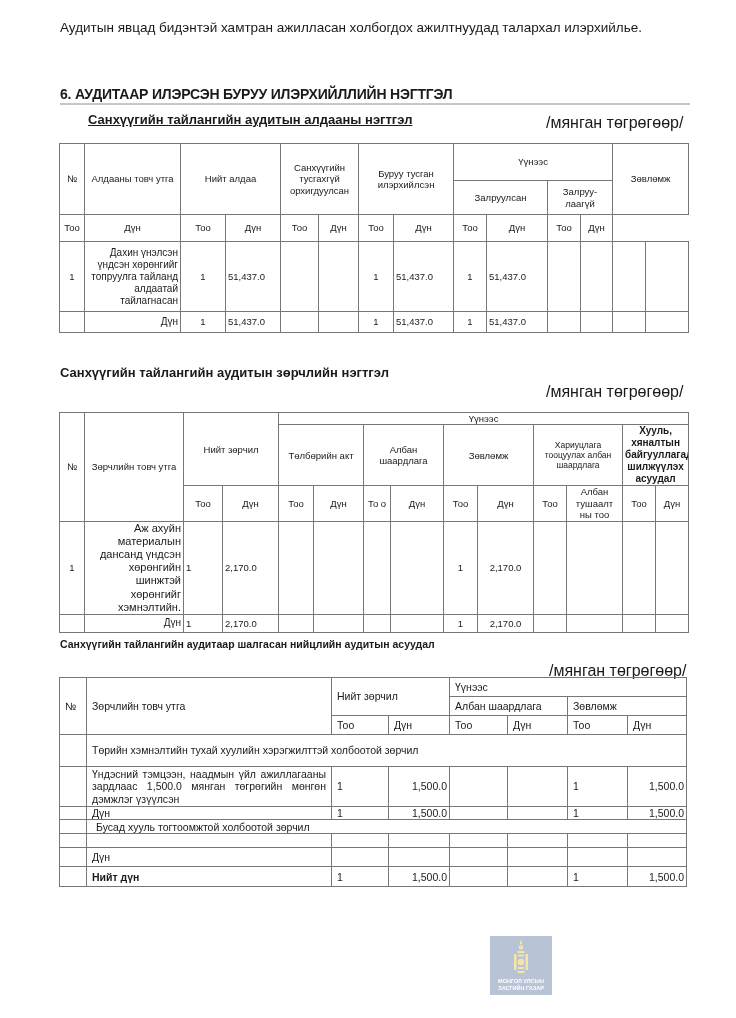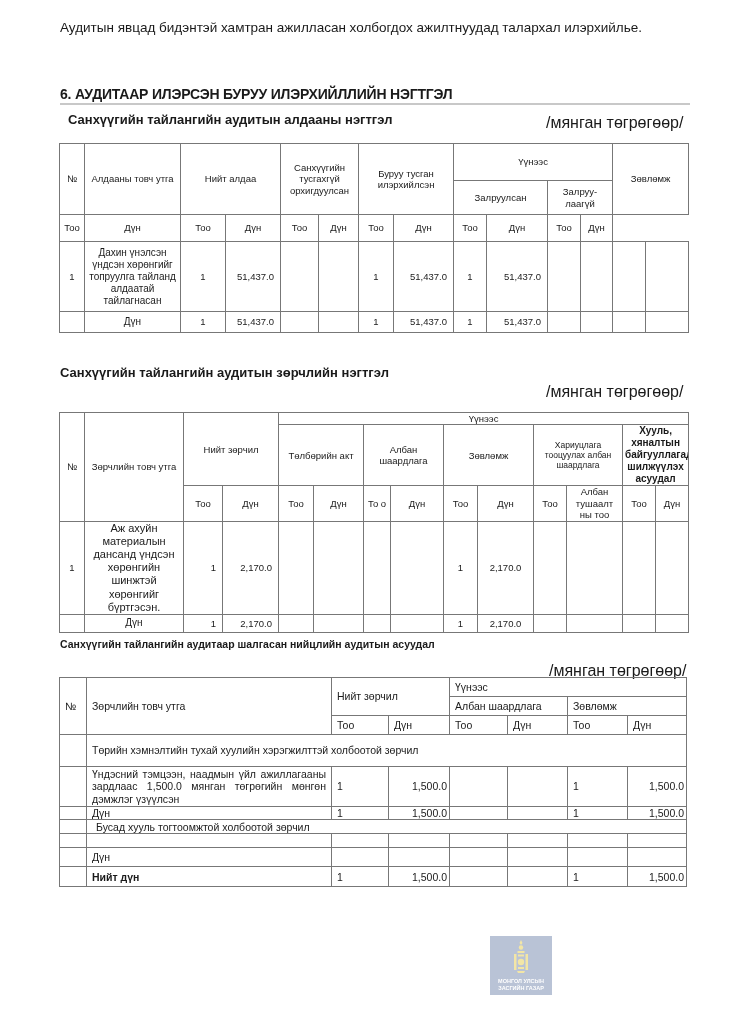--- a/index.html
+++ b/index.html
@@ -8,40 +8,40 @@
   .abs { position:absolute; }
   .intro { left:60px; top:20px; font-size:13.5px; }
   .section-title { left:60px; top:86px; font-size:14px; font-weight:bold; letter-spacing:-0.2px; }
   .section-rule { left:60px; top:103px; width:630px; height:2px; background:#c8c8c8; }
   .sub-title { font-size:13px; font-weight:bold; }
   .unit { font-size:16px; }
   table { position:absolute; border-collapse:collapse; table-layout:fixed;
           font-family:"Liberation Sans", sans-serif; color:#1a1a1a; }
   td { border:1px solid #777; padding:0 2px; overflow:hidden; }
   .t1 td, .t2 td { font-size:9.5px; text-align:center; vertical-align:middle; line-height:1.2; }
-  .t1 td.desc, .t2 td.desc { text-align:center; font-size:10px; }
-  .t1 td.num, .t2 td.num { text-align:right; padding-right:6px; }
+  .t1 td.desc, .t2 td.desc { text-align:right; font-size:10px; }
+  .t1 td.num, .t2 td.num { text-align:left; padding-right:6px; }
   .t2 td.desc.big { font-size:11px; }
   .t3 td { font-size:10.5px; vertical-align:middle; line-height:1.15; }
   .t3 td.c { text-align:left; padding-left:5px; }
   .t3 td.r { text-align:right; }
   .t3 td.just { text-align:justify; text-align-last:left; padding-left:5px; padding-right:5px; }
   .logo { left:490px; top:936px; width:62px; height:59px; background:#b9c3d6; }
   .logo-text { position:absolute; left:0; width:62px; text-align:center; font-size:5.5px;
                font-weight:bold; color:#ffffff; line-height:7px; }
 </style>
 </head>
 <body>
 
 <div class="abs intro">Аудитын явцад бидэнтэй хамтран ажилласан холбогдох ажилтнуудад талархал илэрхийлье.</div>
 
 <div class="abs section-title">6. АУДИТААР ИЛЭРСЭН БУРУУ ИЛЭРХИЙЛЛИЙН НЭГТГЭЛ</div>
 <div class="abs section-rule"></div>
 
-<div class="abs sub-title" style="left:68px; top:112px;">Санхүүгийн тайлангийн аудитын алдааны нэгтгэл</div>
+<div class="abs sub-title" style="left:88px; top:112px;text-decoration:underline;">Санхүүгийн тайлангийн аудитын алдааны нэгтгэл</div>
 <div class="abs unit" style="left:546px; top:114px;">/мянган төгрөгөөр/</div>
 
 <table class="t1" style="left:59px; top:143px; width:629px;">
   <colgroup>
     <col style="width:25px">
       <col style="width:96px">
     <col style="width:45px">
       <col style="width:55px">
     <col style="width:38px">
       <col style="width:40px">
@@ -160,21 +160,21 @@
     <td>Дүн</td>
     <td>Тоо</td>
     <td>Дүн</td>
     <td>Тоо</td>
     <td>Албан тушаалт ны тоо</td>
     <td>Тоо</td>
     <td>Дүн</td>
   </tr>
   <tr style="height:91px;">
     <td>1</td>
-    <td class="desc big">Аж ахуйн материалын дансанд үндсэн хөрөнгийн шинжтэй хөрөнгийг бүртгэсэн.</td>
+    <td class="desc big">Аж ахуйн материалын дансанд үндсэн хөрөнгийн шинжтэй хөрөнгийг хэмнэлтийн.</td>
     <td class="num">1</td>
     <td class="num">2,170.0</td>
     <td></td>
     <td></td>
     <td></td>
     <td></td>
     <td>1</td>
     <td>2,170.0</td>
     <td></td>
     <td></td>

